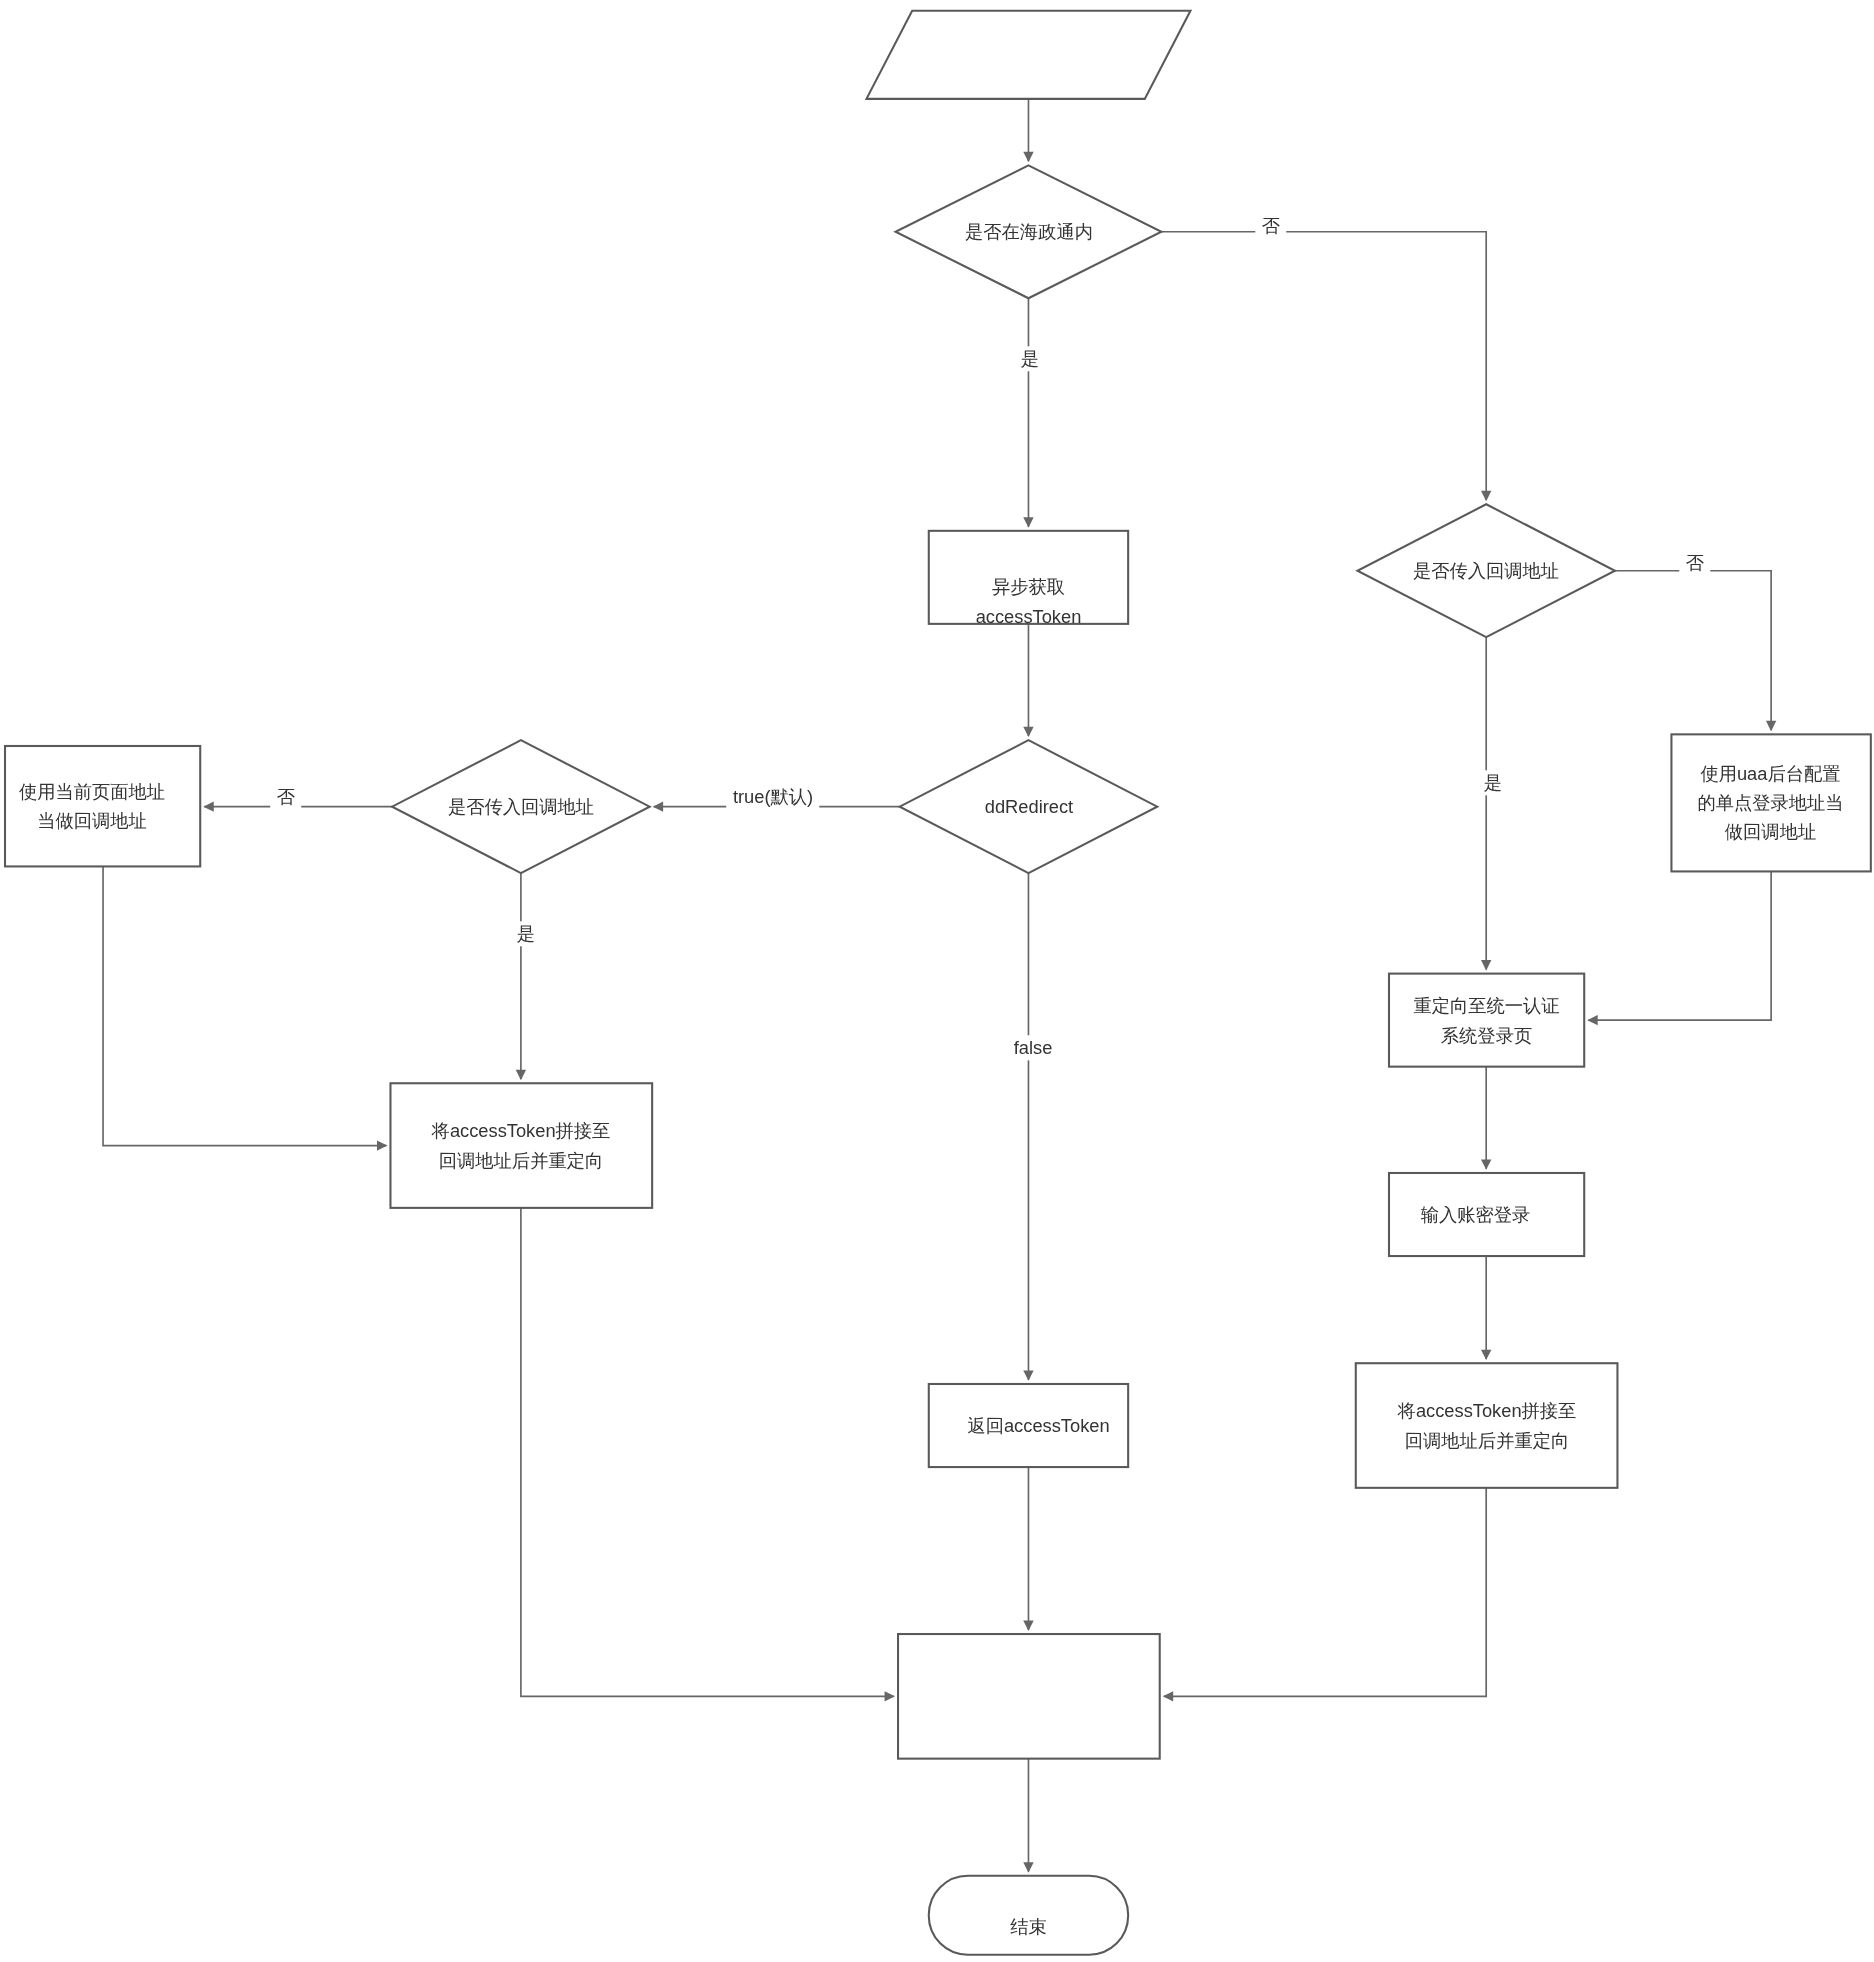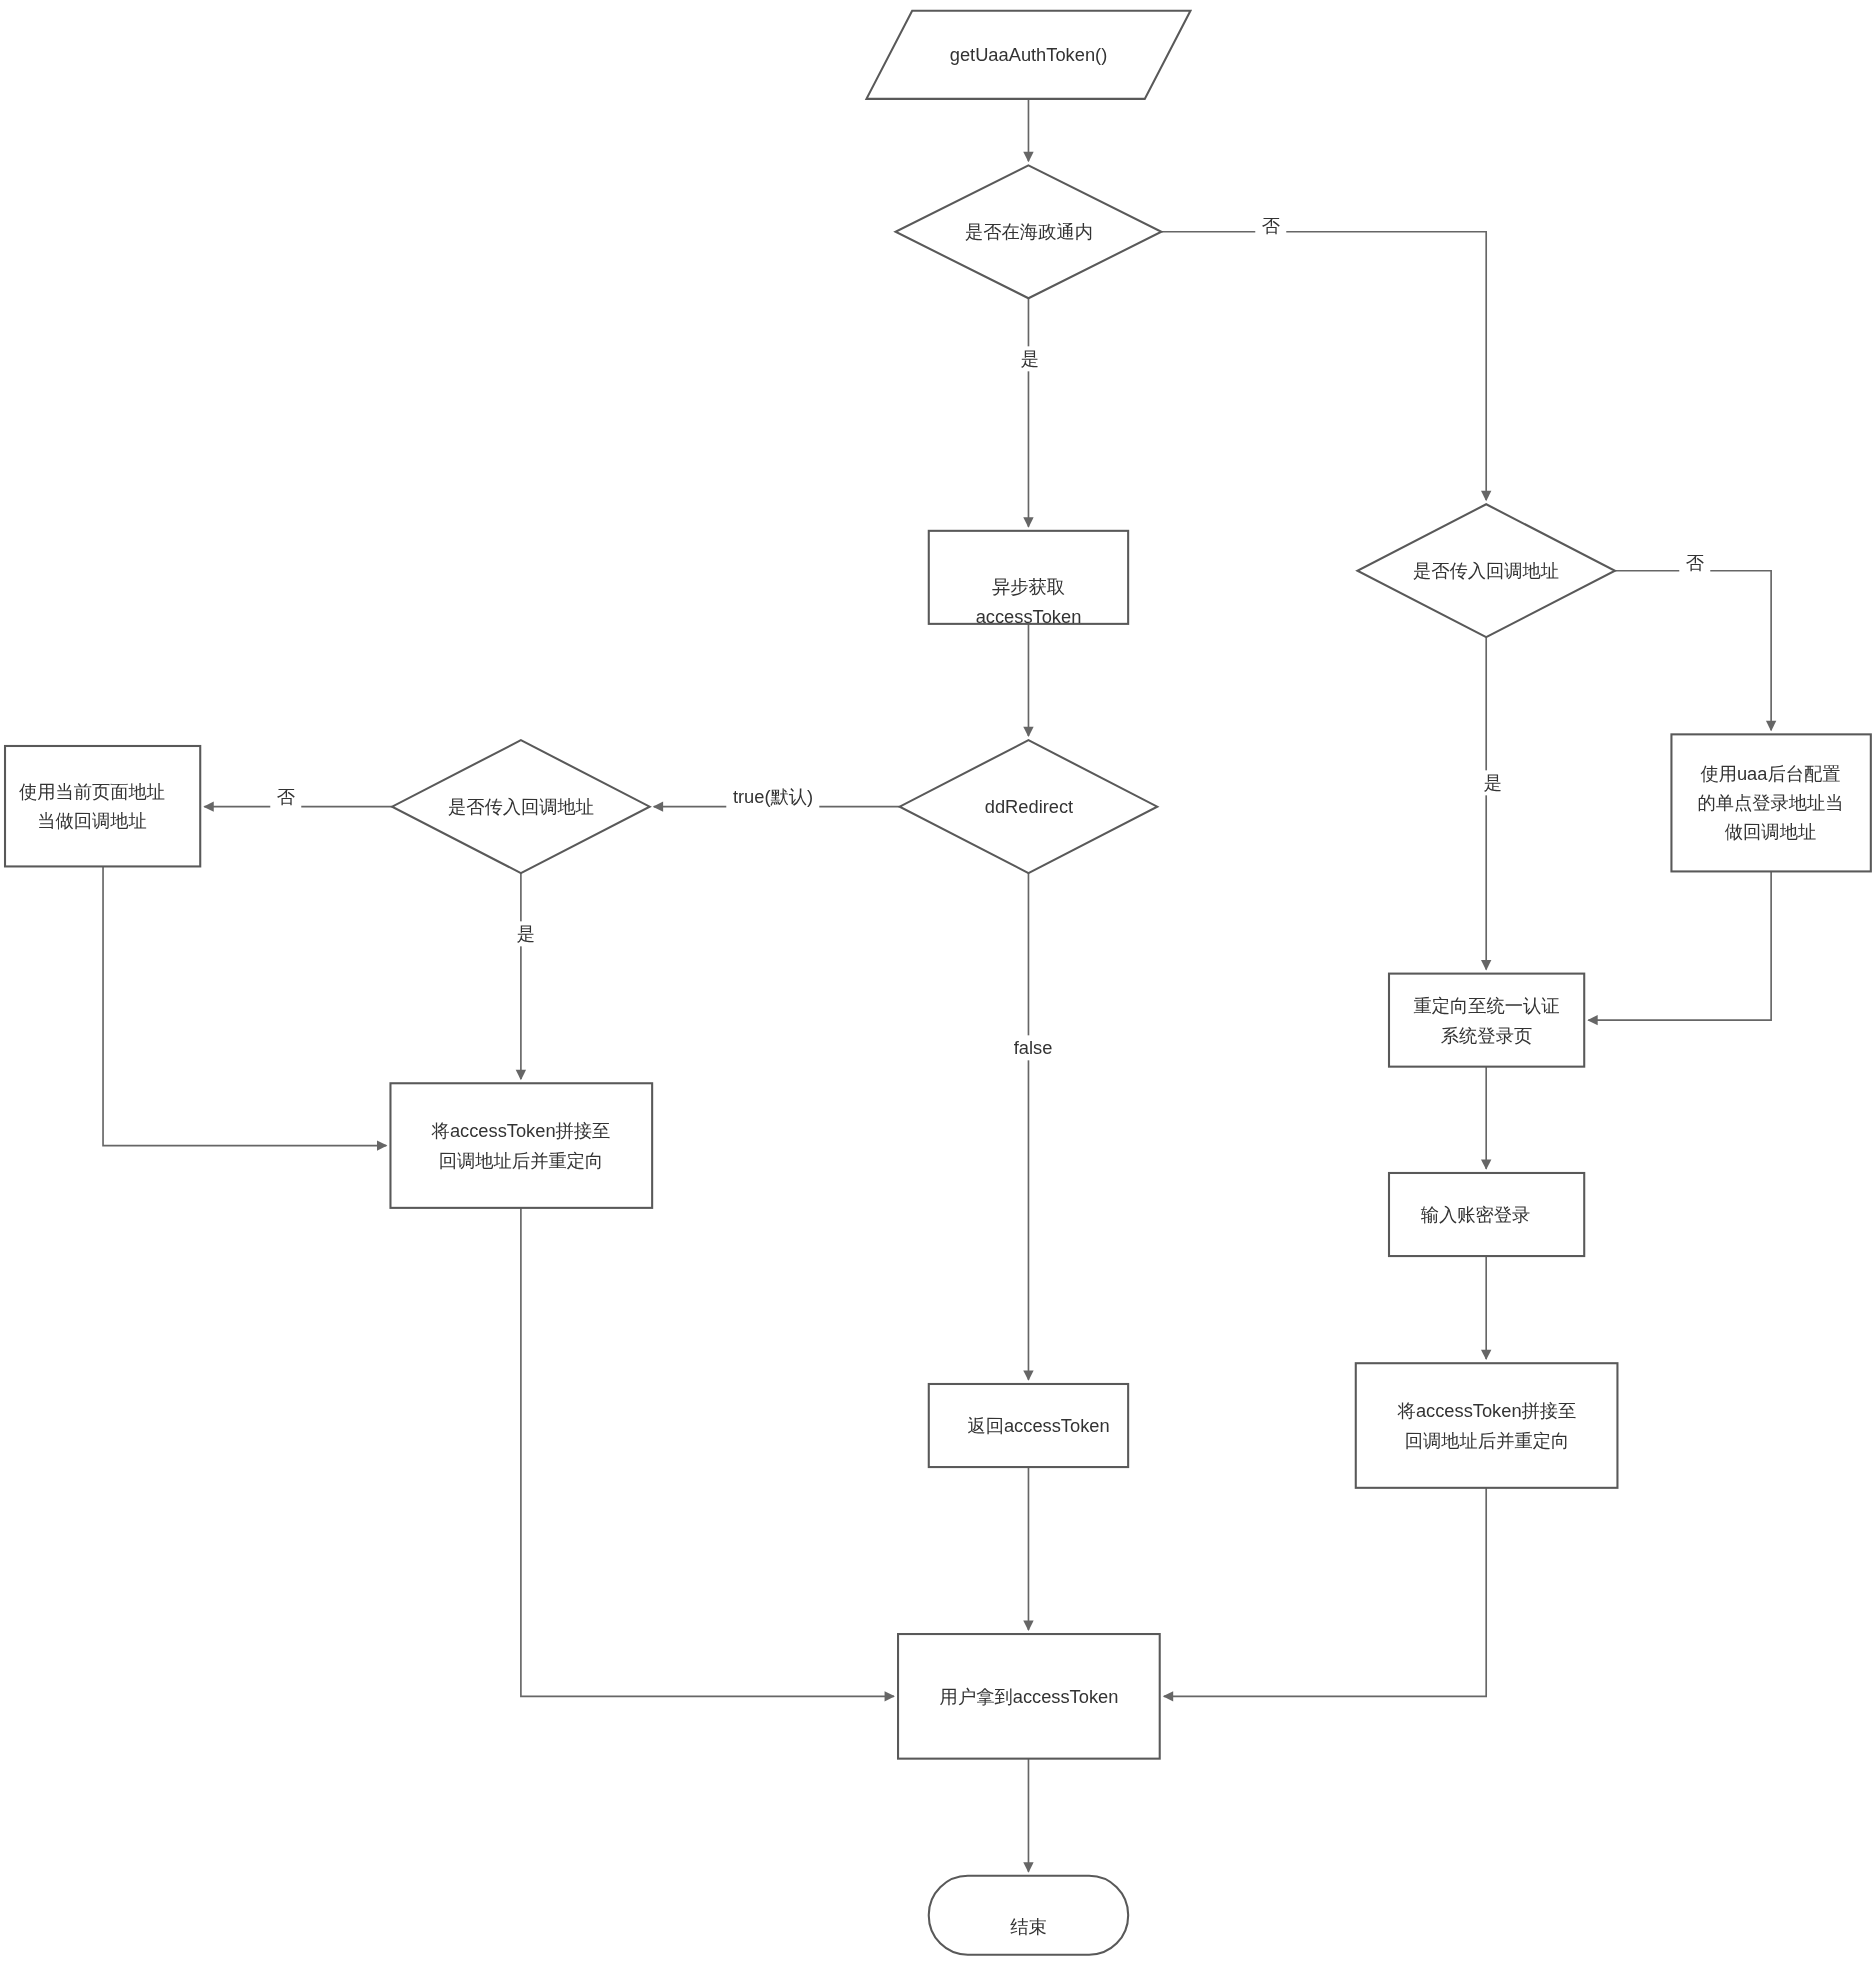--- a/index.html
+++ b/index.html
@@ -81,33 +81,31 @@
       <rect x="1118" y="1666" width="240" height="100"></rect>
       <rect x="1081" y="1967" width="315" height="150"></rect>
       <rect x="2012" y="884" width="240" height="165"></rect>
       <rect x="1672" y="1172" width="235" height="112"></rect>
       <rect x="1672" y="1412" width="235" height="100"></rect>
       <rect x="1632" y="1641" width="315" height="150"></rect>
       <rect x="1118" y="2258" width="240" height="95" rx="47" ry="47"></rect>
     </g>
   </svg>
 
-  <div class="node-text" style="left:879px;top:10.8px;width:299px;height:88px;">getUaaAuthToken()</div>
   <div class="node-text" style="left:896px;top:165px;width:266px;height:133px;">是否在海政通内</div>
   <div class="node-text" style="left:1357px;top:504px;width:258px;height:133px;">是否传入回调地址</div>
   <div class="node-text" style="left:929px;top:543px;width:199px;height:117px;">异步获取
 accessToken</div>
   <div class="node-text" style="left:900px;top:740px;width:258px;height:133px;">ddRedirect</div>
   <div class="node-text" style="left:392px;top:740px;width:258px;height:133px;">是否传入回调地址</div>
   <div class="node-text" style="left:5px;top:746px;width:174px;height:120px;">使用当前页面地址
 当做回调地址</div>
   <div class="node-text" style="left:390px;top:1083px;width:262px;height:125px;">将accessToken拼接至
 回调地址后并重定向</div>
   <div class="node-text" style="left:929px;top:1384px;width:199px;height:83px;padding-left:20px;">返回accessToken</div>
-  <div class="node-text" style="left:898px;top:1634px;width:262px;height:125px;">用户拿到accessToken</div>
   <div class="node-text" style="left:1389px;top:974px;width:195px;height:93px;">重定向至统一认证
 系统登录页</div>
   <div class="node-text" style="left:1671px;top:734px;width:199px;height:137px;">使用uaa后台配置
 的单点登录地址当
 做回调地址</div>
   <div class="node-text" style="left:1389px;top:1173px;width:173px;height:83px;">输入账密登录</div>
   <div class="node-text" style="left:1356px;top:1363px;width:262px;height:125px;">将accessToken拼接至
 回调地址后并重定向</div>
   <div class="node-text" style="left:929px;top:1876px;width:199px;height:102px;">结束</div>
 

